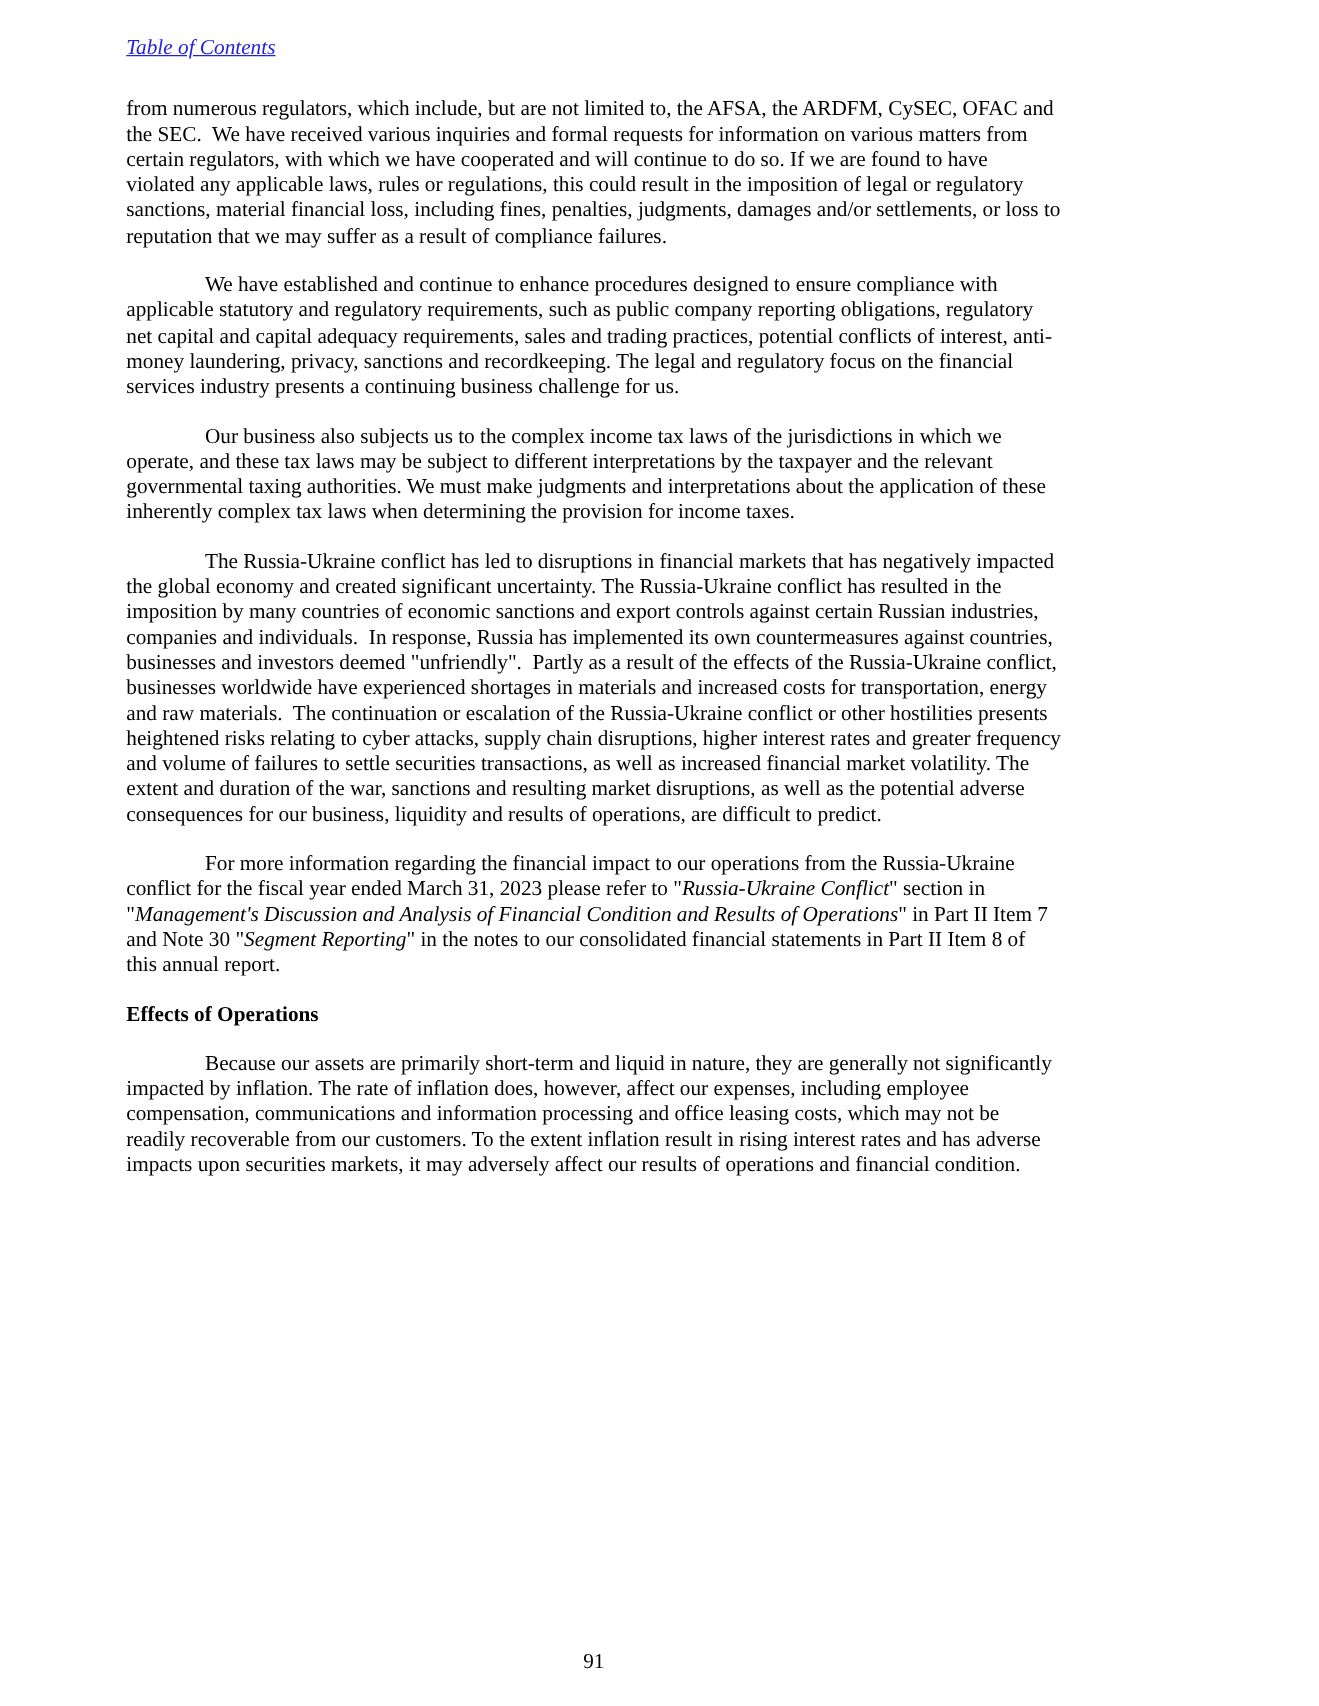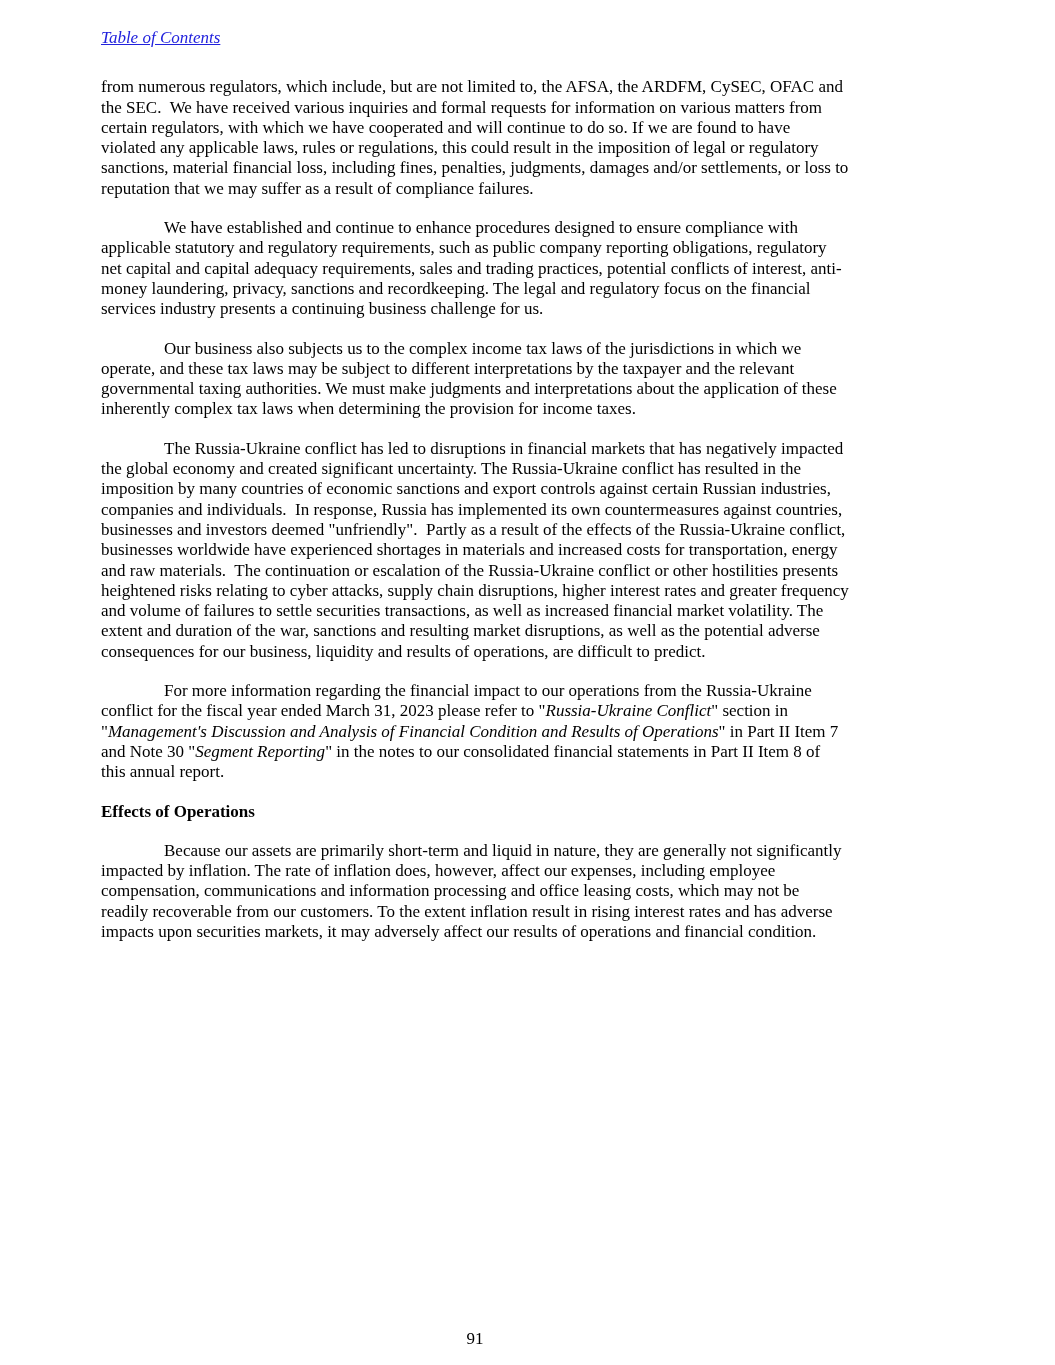--- a/index.html
+++ b/index.html
@@ -42,21 +42,21 @@
     font-weight: bold;
     font-size: 17px;
     line-height: 20.3px;
   }
   .italic {
     font-style: italic;
     text-align: right;
   }
   .page-number {
     position: absolute;
-    bottom: 16px;
+    bottom: 26px;
     left: 0;
     width: 100%;
     text-align: center;
   }
 </style>
 </head>
 <body>
 
 <div class="page">
 

